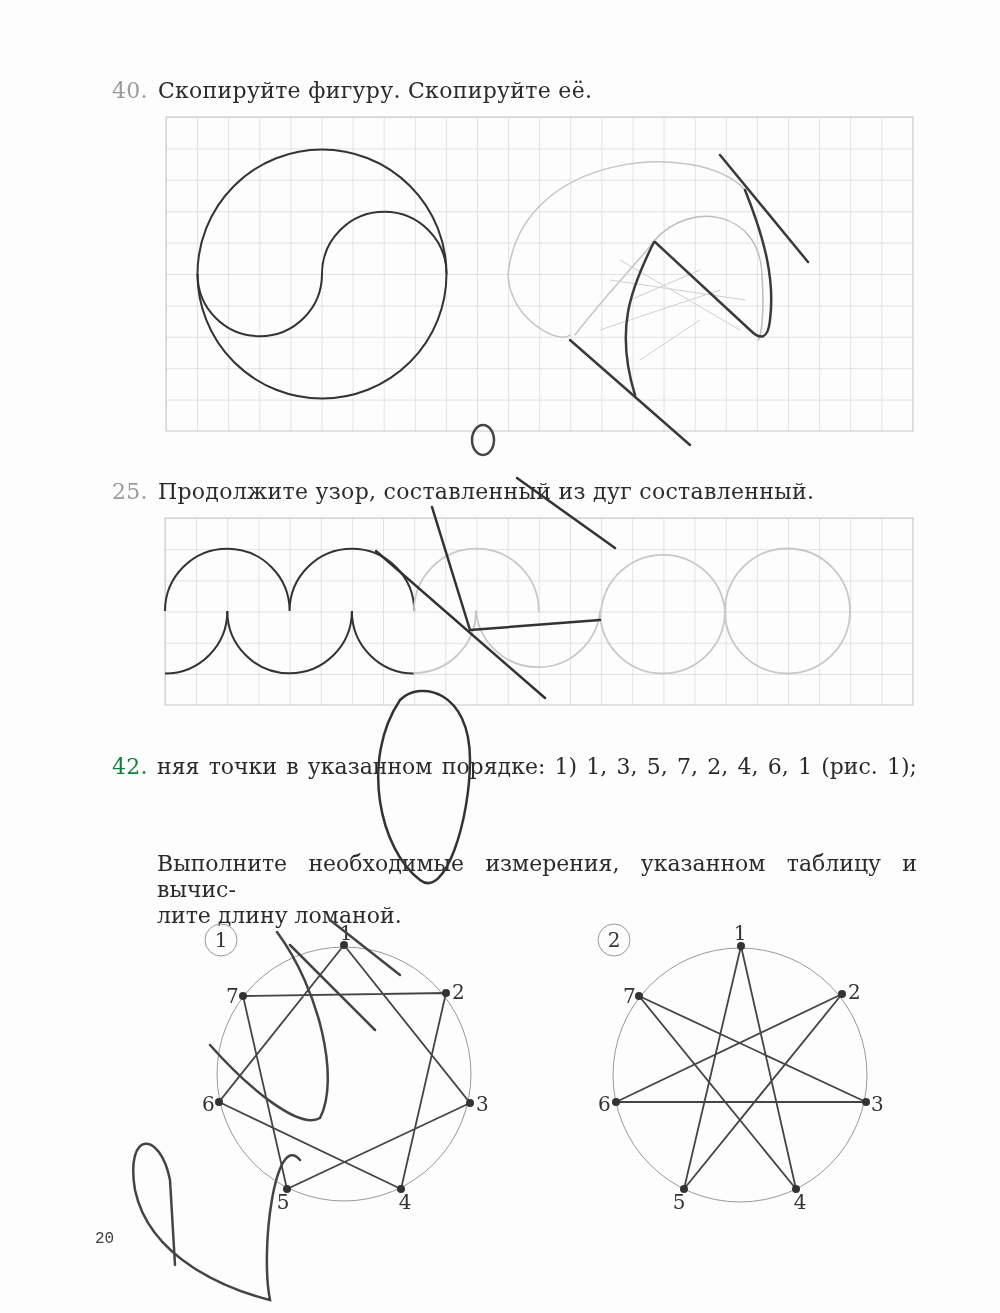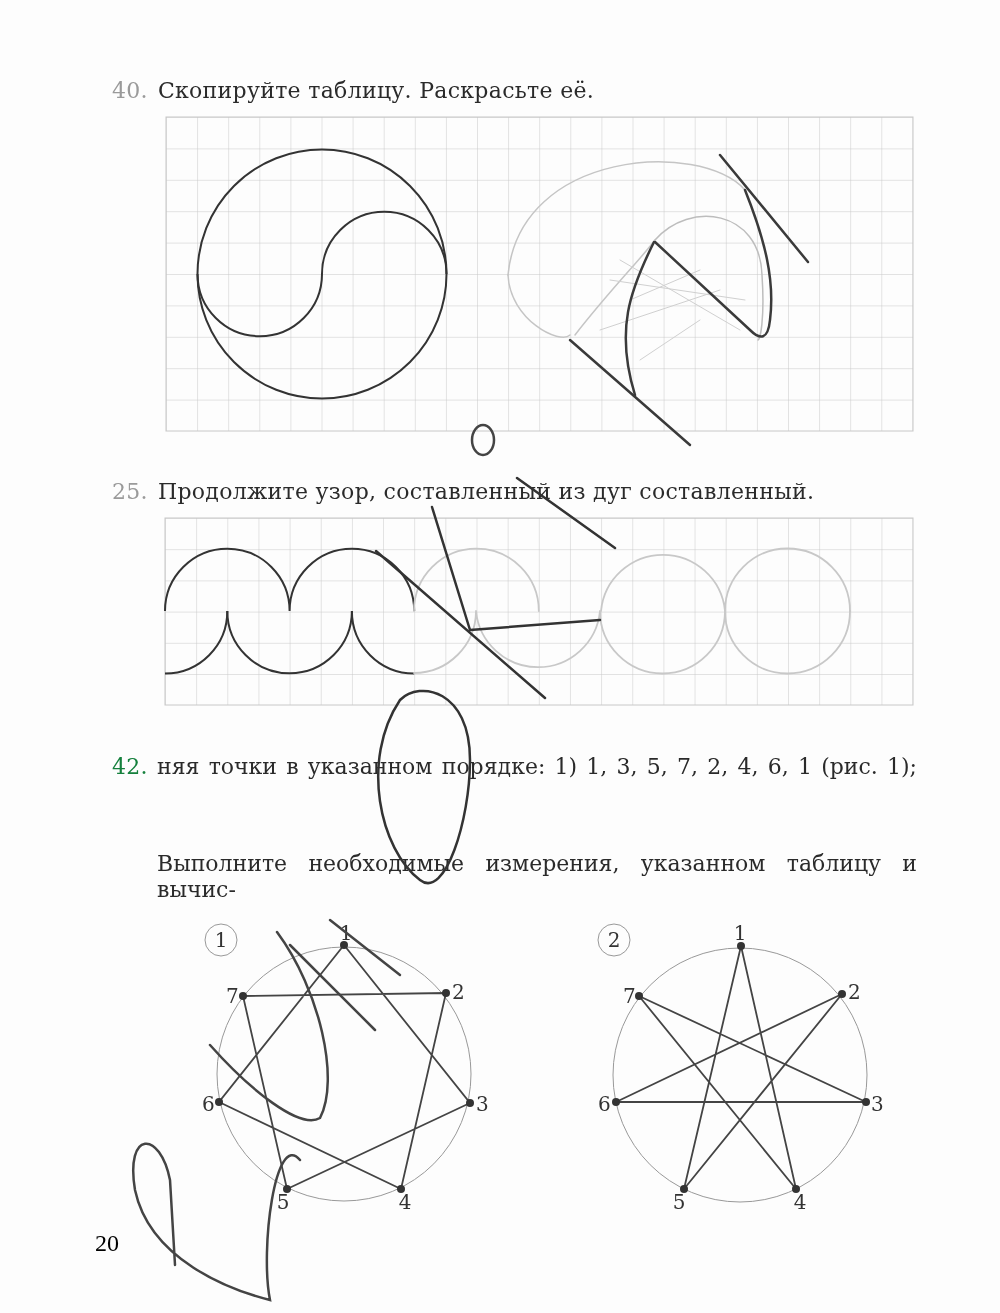--- a/index.html
+++ b/index.html
@@ -1,41 +1,42 @@
 <!DOCTYPE html>
 <html><head>
 <meta charset="utf-8">
 <style>
   html, body { margin:0; padding:0; }
   body { width:1000px; height:1313px; background:#fdfdfd; position:relative; overflow:hidden;
          font-family:"DejaVu Serif","Liberation Serif",serif; color:#2a2a2a; }
   .task-title { position:absolute; font-size:22px; letter-spacing:0.3px; white-space:nowrap; }
   .task-num { color:#9a9a9a; margin-right:10px; }
   .para { position:absolute; font-size:22px; line-height:26px; text-align:justify; text-align-last:left; }
-  .page-number { position:absolute; font-family:Liberation Serif, serif; font-size:24px; color:#000000; }
+  .page-number { position:absolute; font-family:Liberation Mono, monospace; font-size:16px; color:#404040; }
   svg { position:absolute; left:0; top:0; }
   .fig-label { font-family:"DejaVu Serif","Liberation Serif",serif; font-size:20px; fill:#333; }
 </style>
 </head>
 <body>
 
 <div class="task-title" style="left:112px; top:78px;">
-  <span class="task-num">40.</span><span>Скопируйте таблицу. Раскрасьте её.</span>
+  <span class="task-num">40.</span><span>Скопируйте фигуру. Скопируйте её.</span>
 </div>
 
 <div class="task-title" style="left:112px; top:479px;">
   <span class="task-num">25.</span><span>Продолжите узор, составленный из дуг составленный.</span>
 </div>
 
 <div class="task-title" style="left:112px; top:754px; color:#15803d;">42.</div>
 <div class="para" style="left:157px; top:754px; width:760px;">
   <div style="text-align:justify; text-align-last:justify;">няя точки в указанном порядке: 1) 1, 3, 5, 7, 2, 4, 6, 1 (рис. 1);</div>
 </div>
 <div class="para" style="left:157px; top:851px; width:760px;">
   <div style="text-align:justify; text-align-last:justify;">Выполните необходимые измерения, указанном таблицу и вычис-</div>
+  <div>лите длину ломаной.</div>
 </div>
 
 <div class="page-number" style="left:95px; top:1230px;">20</div>
 
 <svg width="1000" height="1313" viewBox="0 0 1000 1313">
   <defs>
     <pattern id="grid" x="166" y="117" width="31.1" height="31.4" patternUnits="userSpaceOnUse">
       <path d="M31.1 0 L0 0 0 31.4" fill="none" stroke="#c8c8c8" stroke-width="1"></path>
     </pattern>
     <pattern id="grid2" x="165" y="518" width="31.15" height="31.2" patternUnits="userSpaceOnUse">

